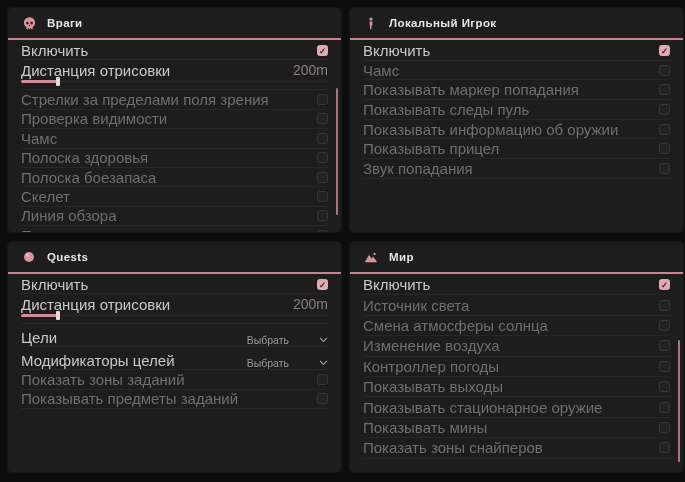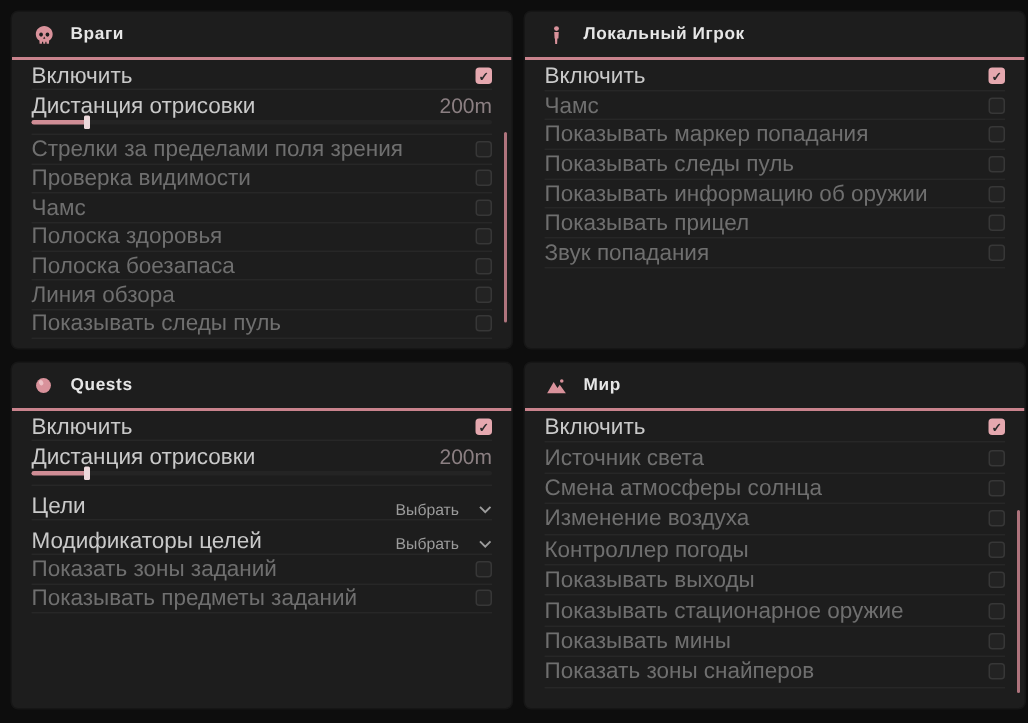--- a/index.html
+++ b/index.html
@@ -64,21 +64,21 @@
   .slider-fill{position:absolute;left:0;top:0;bottom:0;background:#cf8d95;border-radius:2px;}
   .slider-thumb{
     position:absolute;top:-3px;width:4px;height:9px;
     background:#ecd9db;border-radius:1px;
   }
   .select-row{
     height:22px;
     display:flex;align-items:flex-end;justify-content:space-between;
   }
   .select{
-    display:flex;align-items:center;gap:13px;
+    display:flex;align-items:center;gap:30px;
     color:#9b9b9b;cursor:default;
   }
   .select-text{font-size:10.5px;color:#9b9b9b;}
   .chev{display:flex;align-items:center;color:#9b9b9b;}
   .vscroll{
     position:absolute;right:3px;width:2px;
     background:#c9848e;border-radius:1px;z-index:2;opacity:.85;
   }
 </style>
 </head>
@@ -128,20 +128,24 @@
         </div>
         <div class="row toggle-row">
           <span class="lbl">Полоска здоровья</span>
           <span class="checkbox"></span>
         </div>
         <div class="row toggle-row">
           <span class="lbl">Полоска боезапаса</span>
           <span class="checkbox"></span>
         </div>
         <div class="row toggle-row">
+          <span class="lbl">Скелет</span>
+          <span class="checkbox"></span>
+        </div>
+        <div class="row toggle-row">
           <span class="lbl">Линия обзора</span>
           <span class="checkbox"></span>
         </div>
         <div class="row toggle-row">
           <span class="lbl">Показывать следы пуль</span>
           <span class="checkbox"></span>
         </div>
       </div>
     <div class="vscroll" style="top:80px;height:127px"></div>
   </section>

